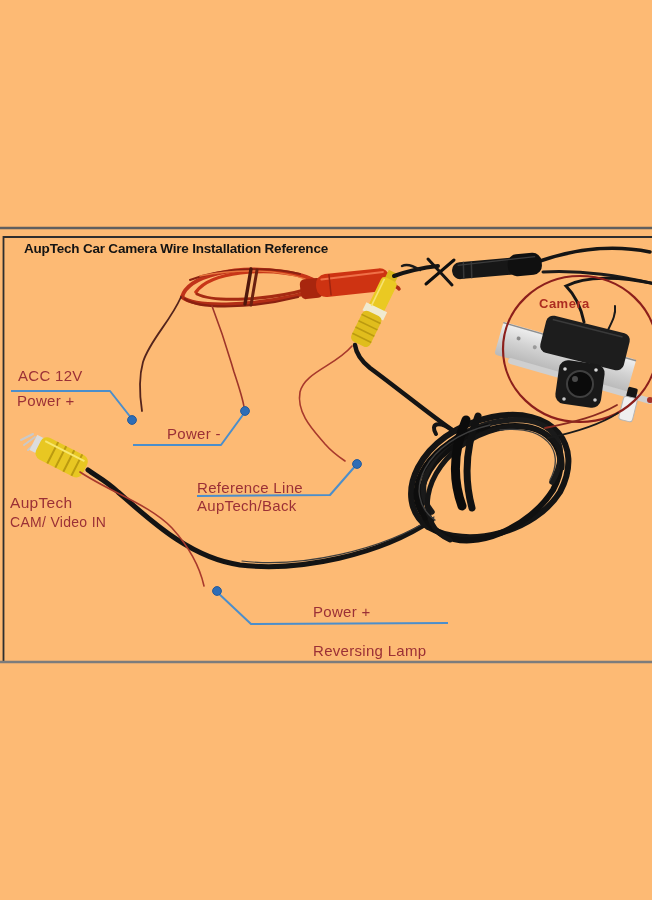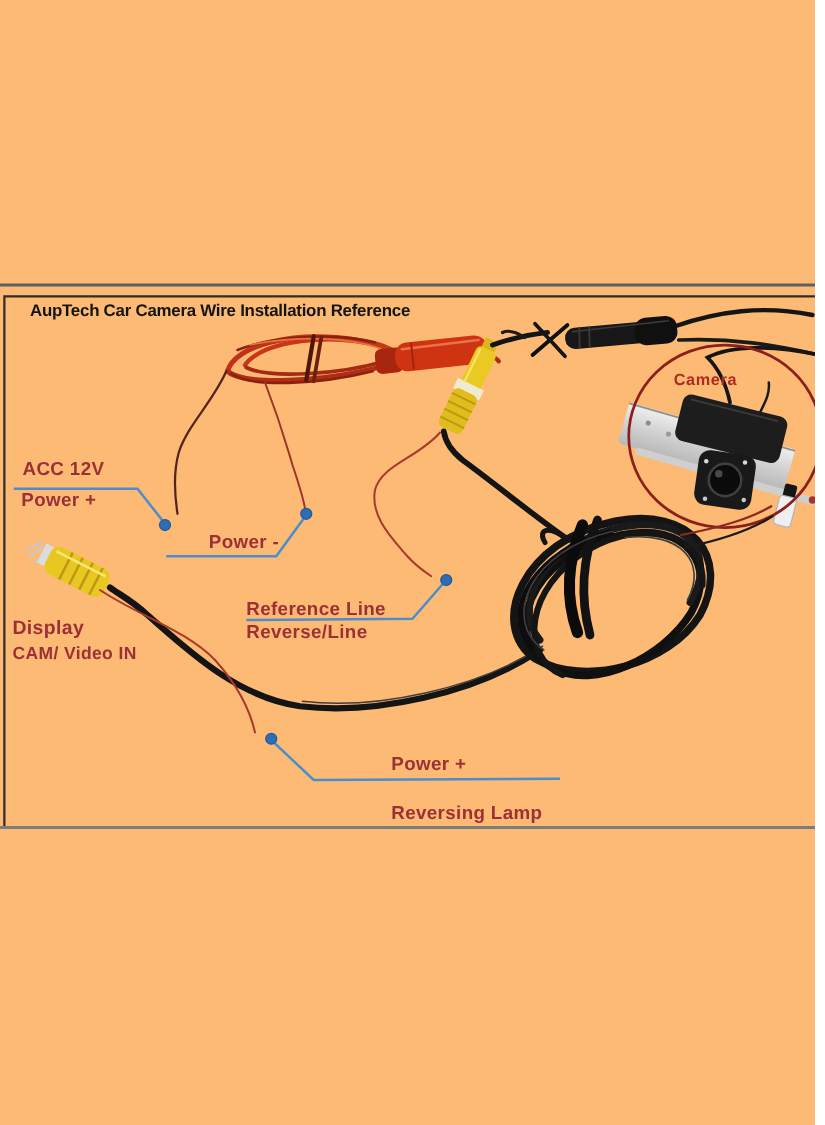--- a/index.html
+++ b/index.html
@@ -1,21 +1,21 @@
 <!DOCTYPE html>
 <html><head>
 <meta charset="utf-8">
 <style>
   html,body{margin:0;padding:0;background:#ffffff;}
   .page{position:relative;width:652px;height:900px;background:#fdba74;overflow:hidden;
         font-family:"Liberation Sans", sans-serif;}
   .art{position:absolute;left:0;top:0;}
   .txt{position:absolute;white-space:nowrap;}
   .title{left:24px;top:241px;font-size:13.5px;font-weight:bold;color:#141414;letter-spacing:-0.2px;}
-  .lbl{font-weight:bold;color:#9b3036;font-size:15px;letter-spacing:0.3px;}
+  .lbl{font-weight:normal;color:#9b3036;font-size:15px;letter-spacing:0.3px;}
   .acc1{left:18px;top:367px;}
   .acc2{left:17px;top:392px;}
   .pmin{left:143px;top:425px;margin-left:24px;}
   .det1{left:197px;top:479px;}
   .det2{left:197px;top:497px;}
   .dis1{left:10px;top:494px;font-size:15.5px;}
   .dis2{left:10px;top:514px;font-size:14px;}
   .rev1{left:313px;top:603px;}
   .rev2{left:313px;top:626px;margin-top:16px;}
   .cam{left:539px;top:296px;font-size:13px;font-weight:bold;color:#ad2c20;letter-spacing:0.5px;}
@@ -177,22 +177,22 @@
   </svg>
 
   <div class="txt title">AupTech Car Camera Wire Installation Reference</div>
 
   <div class="txt lbl acc1">ACC 12V</div>
   <div class="txt lbl acc2">Power +</div>
 
   <div class="txt lbl pmin">Power -</div>
 
   <div class="txt lbl det1">Reference Line</div>
-  <div class="txt lbl det2">Reverse/Line</div>
+  <div class="txt lbl det2">AupTech/Back</div>
 
-  <div class="txt lbl dis1">Display</div>
+  <div class="txt lbl dis1">AupTech</div>
   <div class="txt lbl dis2">CAM/ Video IN</div>
 
   <div class="txt lbl rev1">Power +</div>
   <div class="txt lbl rev2">Reversing Lamp</div>
 
   <div class="txt cam">Camera</div>
 </div>
 
 </body></html>

